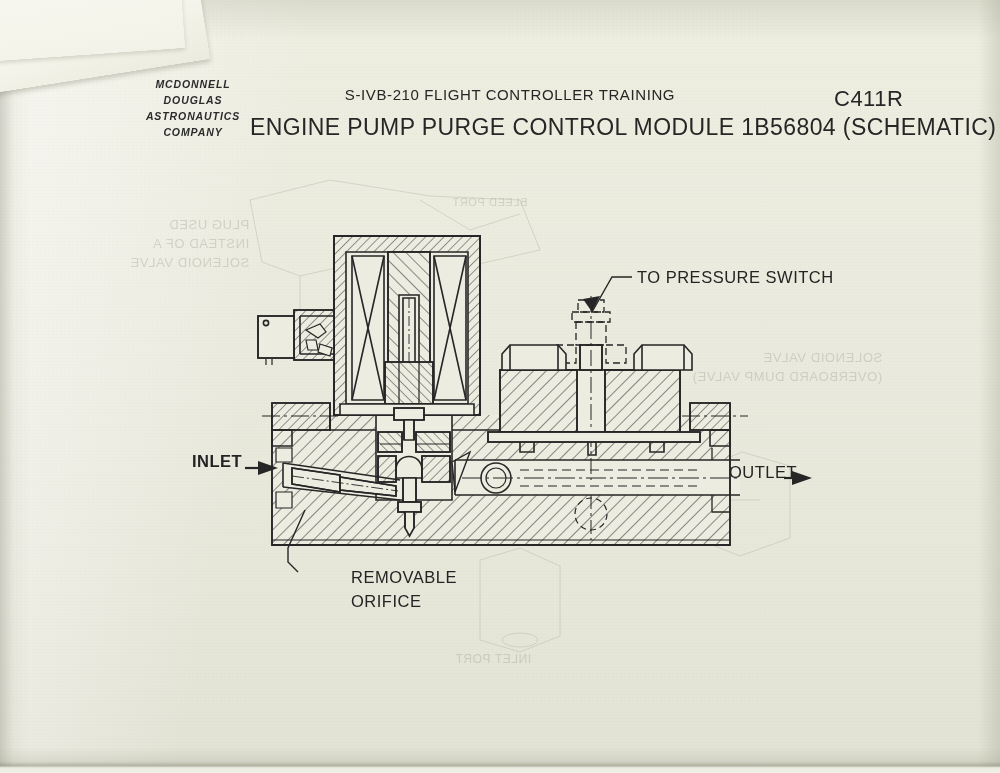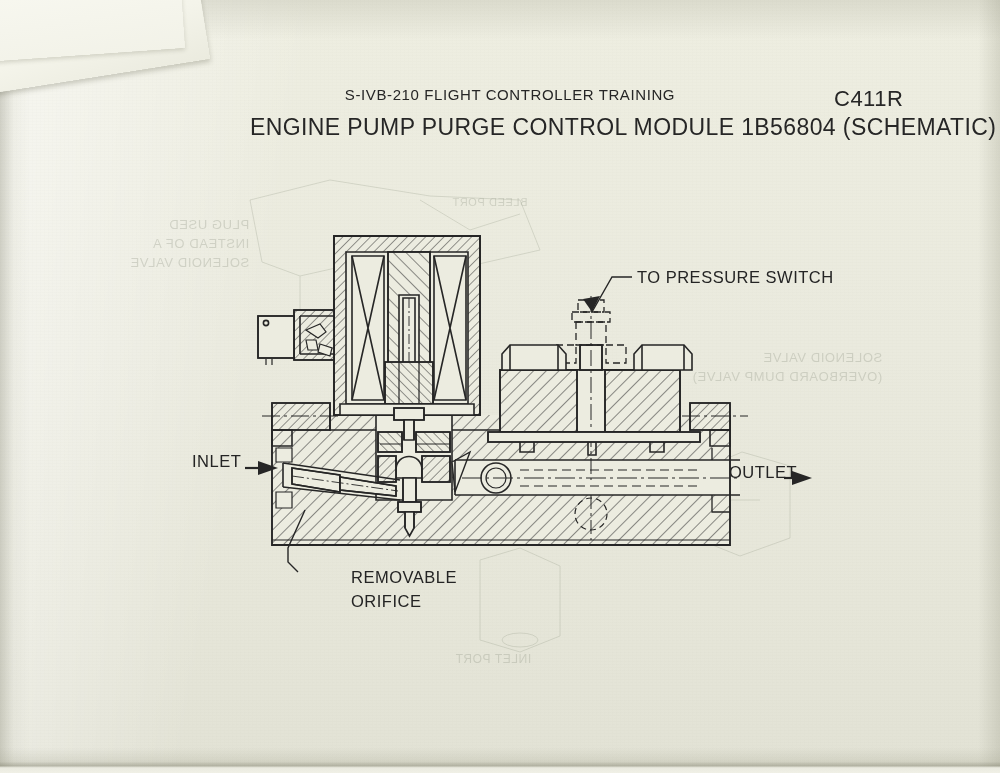--- a/index.html
+++ b/index.html
@@ -121,21 +121,21 @@
 
   .callout {
     position: absolute;
     font-family: "Liberation Sans", sans-serif;
     font-size: 16.5px;
     letter-spacing: 0.5px;
     color: #242424;
     white-space: nowrap;
   }
   #callout-pressure { left: 637px; top: 268px; }
-  #callout-inlet    { left: 192px; top: 452px; }
+  #callout-inlet    { left: 192px; top: 452px; font-weight: bold; }
   #callout-outlet   { left: 729px; top: 463px; }
   #callout-removable{ left: 303px; top: 565px; line-height: 24px; margin-left: 48px; }
 
   
   .ghost {
     position: absolute;
     font-family: "Liberation Sans", sans-serif;
     color: #8e9383;
     opacity: 0.30;
     transform: scaleX(-1);
@@ -419,20 +419,26 @@
         <path d="M278 468 L258 461 L258 475 Z" fill="#262626" stroke="none"></path>
       </g>
 
       <g>
         <path d="M784 478 L806 478" stroke-width="2.2"></path>
         <path d="M812 478 L792 471 L792 485 Z" fill="#262626" stroke="none"></path>
       </g>
     </g>
   </svg>
 
+  <div class="mdac">
+    <div>MCDONNELL</div>
+    <div>DOUGLAS</div>
+    <div>ASTRONAUTICS</div>
+    <div>COMPANY</div>
+  </div>
 
   <div class="title-block">
     <div class="title-line1">S-IVB-210 FLIGHT CONTROLLER TRAINING</div>
     <div class="title-line2">ENGINE PUMP PURGE CONTROL MODULE 1B56804 (SCHEMATIC)</div>
   </div>
 
   <div class="page-code">C411R</div>
 
   <div class="callout" id="callout-pressure">TO PRESSURE SWITCH</div>
   <div class="callout" id="callout-inlet">INLET</div>

